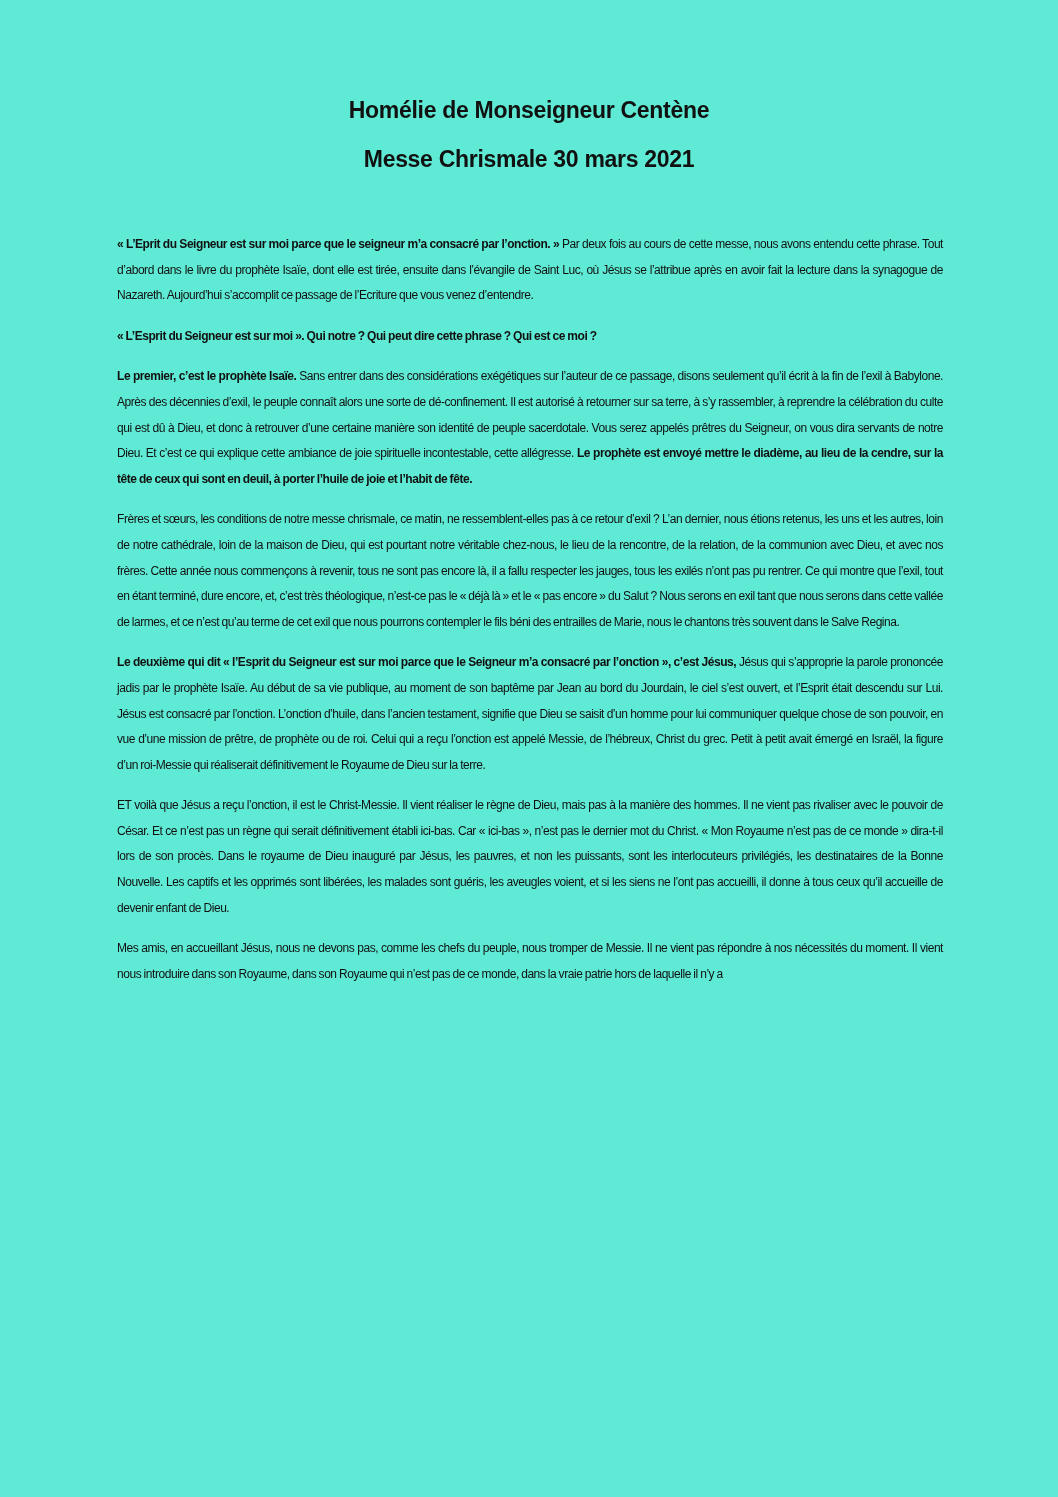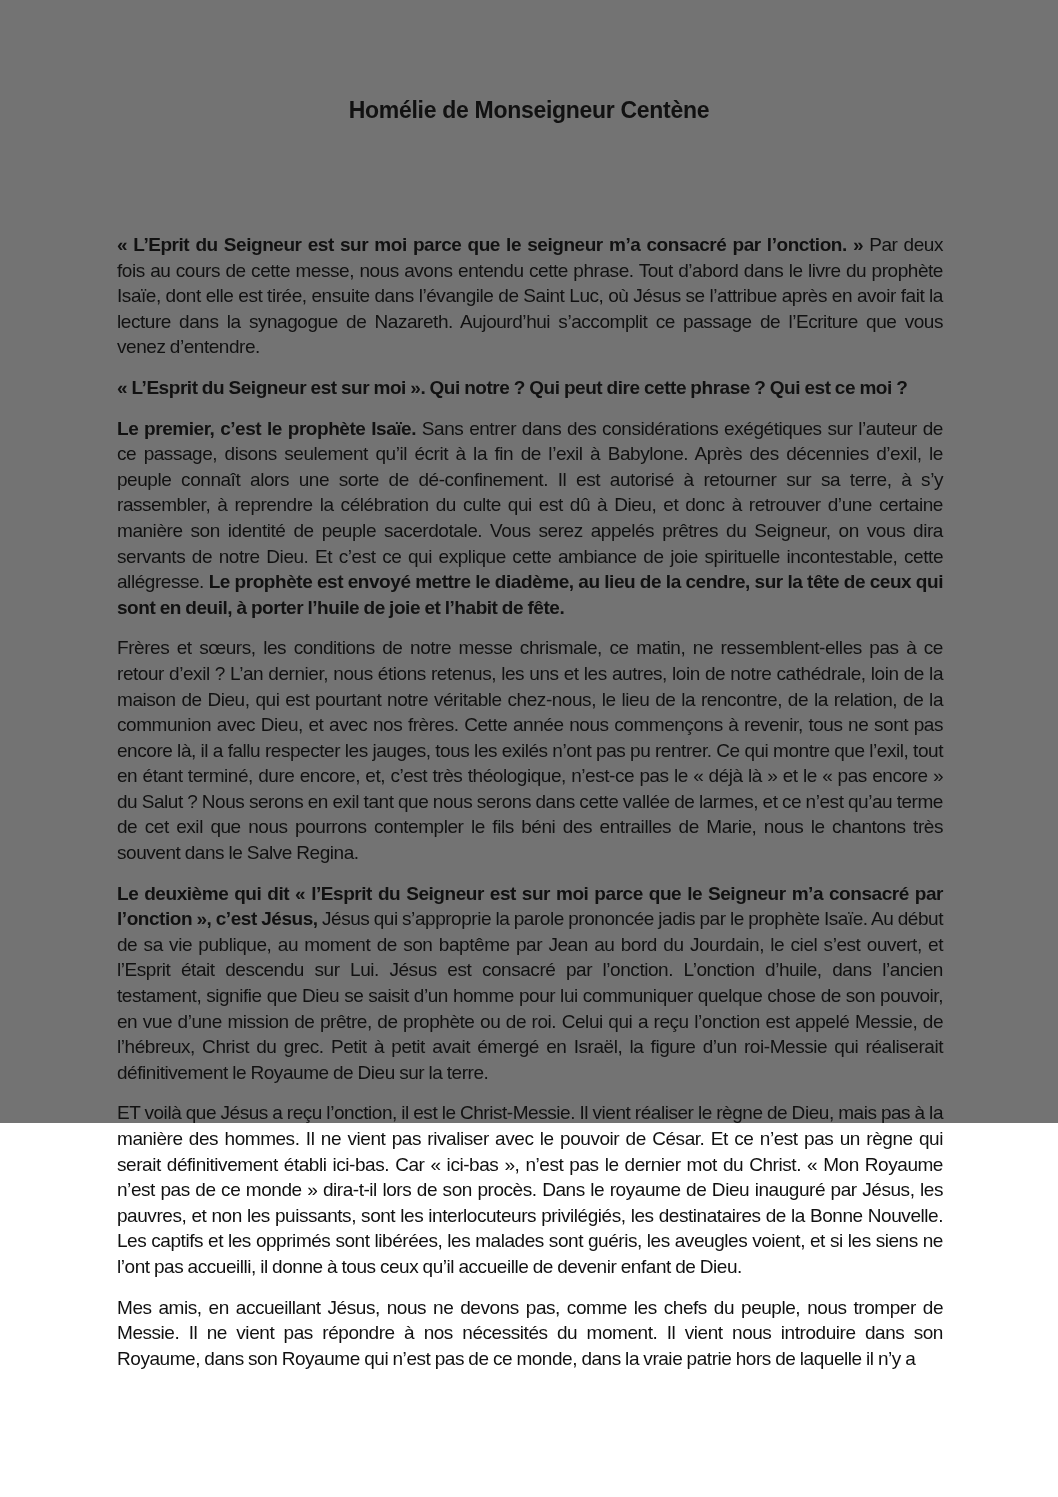--- a/index.html
+++ b/index.html
@@ -1,40 +1,41 @@
 <!DOCTYPE html>
 <html><head>
 <meta charset="utf-8">
 <style>
   html, body { margin: 0; padding: 0; background: #ffffff; }
   body {
     width: 1058px; height: 1497px; position: relative; overflow: hidden;
     font-family: "Liberation Sans", "DejaVu Sans", sans-serif;
     color: #111111;
   }
-  .page { position: absolute; left: 0; top: 0; width: 1058px; height: 1123px; background: #737373; }
+  .page { position: absolute; left: 0; top: 0; width: 1058px; height: 1497px; background: #5eead4; }
   .title {
     position: absolute; left: 0; width: 1058px; text-align: center;
     font-weight: bold; font-size: 23px; letter-spacing: -0.3px; color: #111;
   }
   #t1 { top: 97px; }
   #t2 { top: 146px; }
   .body {
     position: absolute; left: 117px; width: 826px; top: 232px;
-    font-size: 19px; line-height: 25.6px; letter-spacing: -0.45px;
+    font-size: 12px; line-height: 25.6px; letter-spacing: -0.45px;
     word-spacing: -0.5px; text-align: justify; text-align-last: left;
   }
   .body p { margin: 0 0 15px 0; }
   .body b { font-weight: bold; }
 </style>
 </head>
 <body>
 
 <div class="page">
   <div class="title" id="t1">Homélie de Monseigneur Centène</div>
+  <div class="title" id="t2">Messe Chrismale 30 mars 2021</div>
 
   <div class="body">
     <p><b>« L’Eprit du Seigneur est sur moi parce que le seigneur m’a consacré par l’onction. »</b><span> Par deux fois au cours de cette messe, nous avons entendu cette phrase. Tout d’abord dans le livre du prophète Isaïe, dont elle est tirée, ensuite dans l’évangile de Saint Luc, où Jésus se l’attribue après en avoir fait la lecture dans la synagogue de Nazareth. Aujourd’hui s’accomplit ce passage de l’Ecriture que vous venez d’entendre.</span></p>
     <p><b>« L’Esprit du Seigneur est sur moi ». Qui notre ? Qui peut dire cette phrase ? Qui est ce moi ?</b></p>
     <p><b>Le premier, c’est le prophète Isaïe.</b><span> Sans entrer dans des considérations exégétiques sur l’auteur de ce passage, disons seulement qu’il écrit à la fin de l’exil à Babylone. Après des décennies d’exil, le peuple connaît alors une sorte de dé-confinement. Il est autorisé à retourner sur sa terre, à s’y rassembler, à reprendre la célébration du culte qui est dû à Dieu, et donc à retrouver d’une certaine manière son identité de peuple sacerdotale. Vous serez appelés prêtres du Seigneur, on vous dira servants de notre Dieu. Et c’est ce qui explique cette ambiance de joie spirituelle incontestable, cette allégresse. </span><b>Le prophète est envoyé mettre le diadème, au lieu de la cendre, sur la tête de ceux qui sont en deuil, à porter l’huile de joie et l’habit de fête.</b></p>
     <p><span>Frères et sœurs, les conditions de notre messe chrismale, ce matin, ne ressemblent-elles pas à ce retour d’exil ? L’an dernier, nous étions retenus, les uns et les autres, loin de notre cathédrale, loin de la maison de Dieu, qui est pourtant notre véritable chez-nous, le lieu de la rencontre, de la relation, de la communion avec Dieu, et avec nos frères. Cette année nous commençons à revenir, tous ne sont pas encore là, il a fallu respecter les jauges, tous les exilés n’ont pas pu rentrer. Ce qui montre que l’exil, tout en étant terminé, dure encore, et, c’est très théologique, n’est-ce pas le « déjà là » et le « pas encore » du Salut ? Nous serons en exil tant que nous serons dans cette vallée de larmes, et ce n’est qu’au terme de cet exil que nous pourrons contempler le fils béni des entrailles de Marie, nous le chantons très souvent dans le Salve Regina.</span></p>
     <p><b>Le deuxième qui dit « l’Esprit du Seigneur est sur moi parce que le Seigneur m’a consacré par l’onction », c’est Jésus,</b><span> Jésus qui s’approprie la parole prononcée jadis par le prophète Isaïe. Au début de sa vie publique, au moment de son baptême par Jean au bord du Jourdain, le ciel s’est ouvert, et l’Esprit était descendu sur Lui. Jésus est consacré par l’onction. L’onction d’huile, dans l’ancien testament, signifie que Dieu se saisit d’un homme pour lui communiquer quelque chose de son pouvoir, en vue d’une mission de prêtre, de prophète ou de roi. Celui qui a reçu l’onction est appelé Messie, de l’hébreux, Christ du grec. Petit à petit avait émergé en Israël, la figure d’un roi-Messie qui réaliserait définitivement le Royaume de Dieu sur la terre.</span></p>
     <p><span>ET voilà que Jésus a reçu l’onction, il est le Christ-Messie. Il vient réaliser le règne de Dieu, mais pas à la manière des hommes. Il ne vient pas rivaliser avec le pouvoir de César. Et ce n’est pas un règne qui serait définitivement établi ici-bas. Car « ici-bas », n’est pas le dernier mot du Christ. « Mon Royaume n’est pas de ce monde » dira-t-il lors de son procès. Dans le royaume de Dieu inauguré par Jésus, les pauvres, et non les puissants, sont les interlocuteurs privilégiés, les destinataires de la Bonne Nouvelle. Les captifs et les opprimés sont libérées, les malades sont guéris, les aveugles voient, et si les siens ne l’ont pas accueilli, il donne à tous ceux qu’il accueille de devenir enfant de Dieu.</span></p>
     <p><span>Mes amis, en accueillant Jésus, nous ne devons pas, comme les chefs du peuple, nous tromper de Messie. Il ne vient pas répondre à nos nécessités du moment. Il vient nous introduire dans son Royaume, dans son Royaume qui n’est pas de ce monde, dans la vraie patrie hors de laquelle il n’y a</span></p>
   </div>

